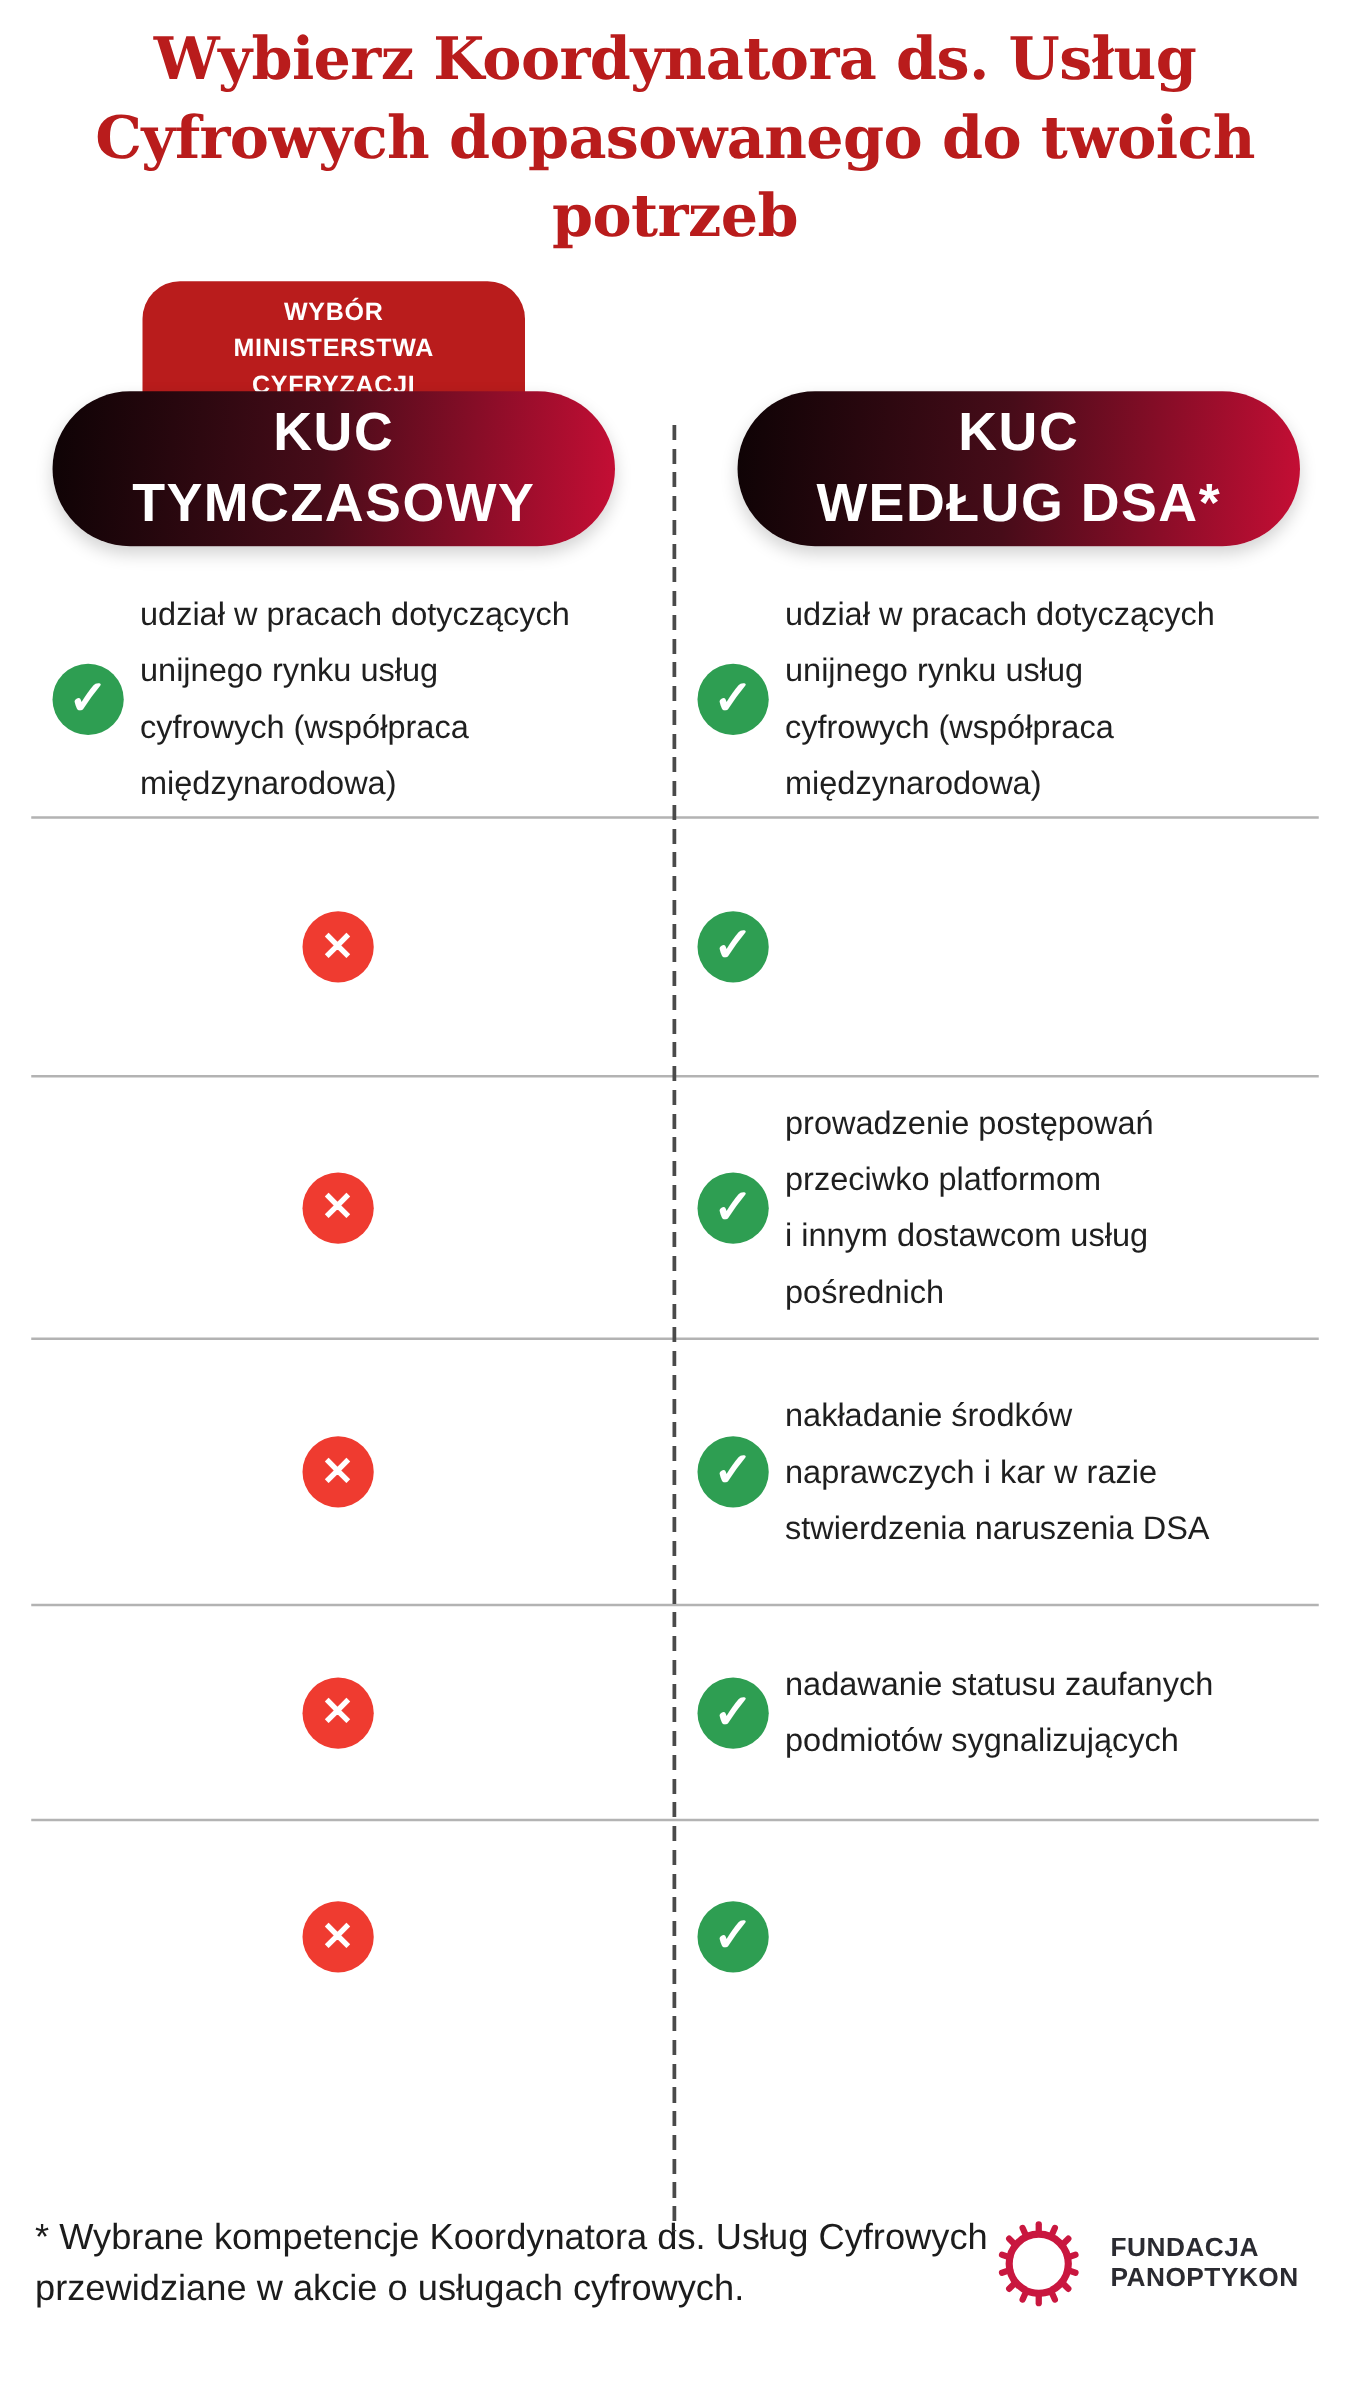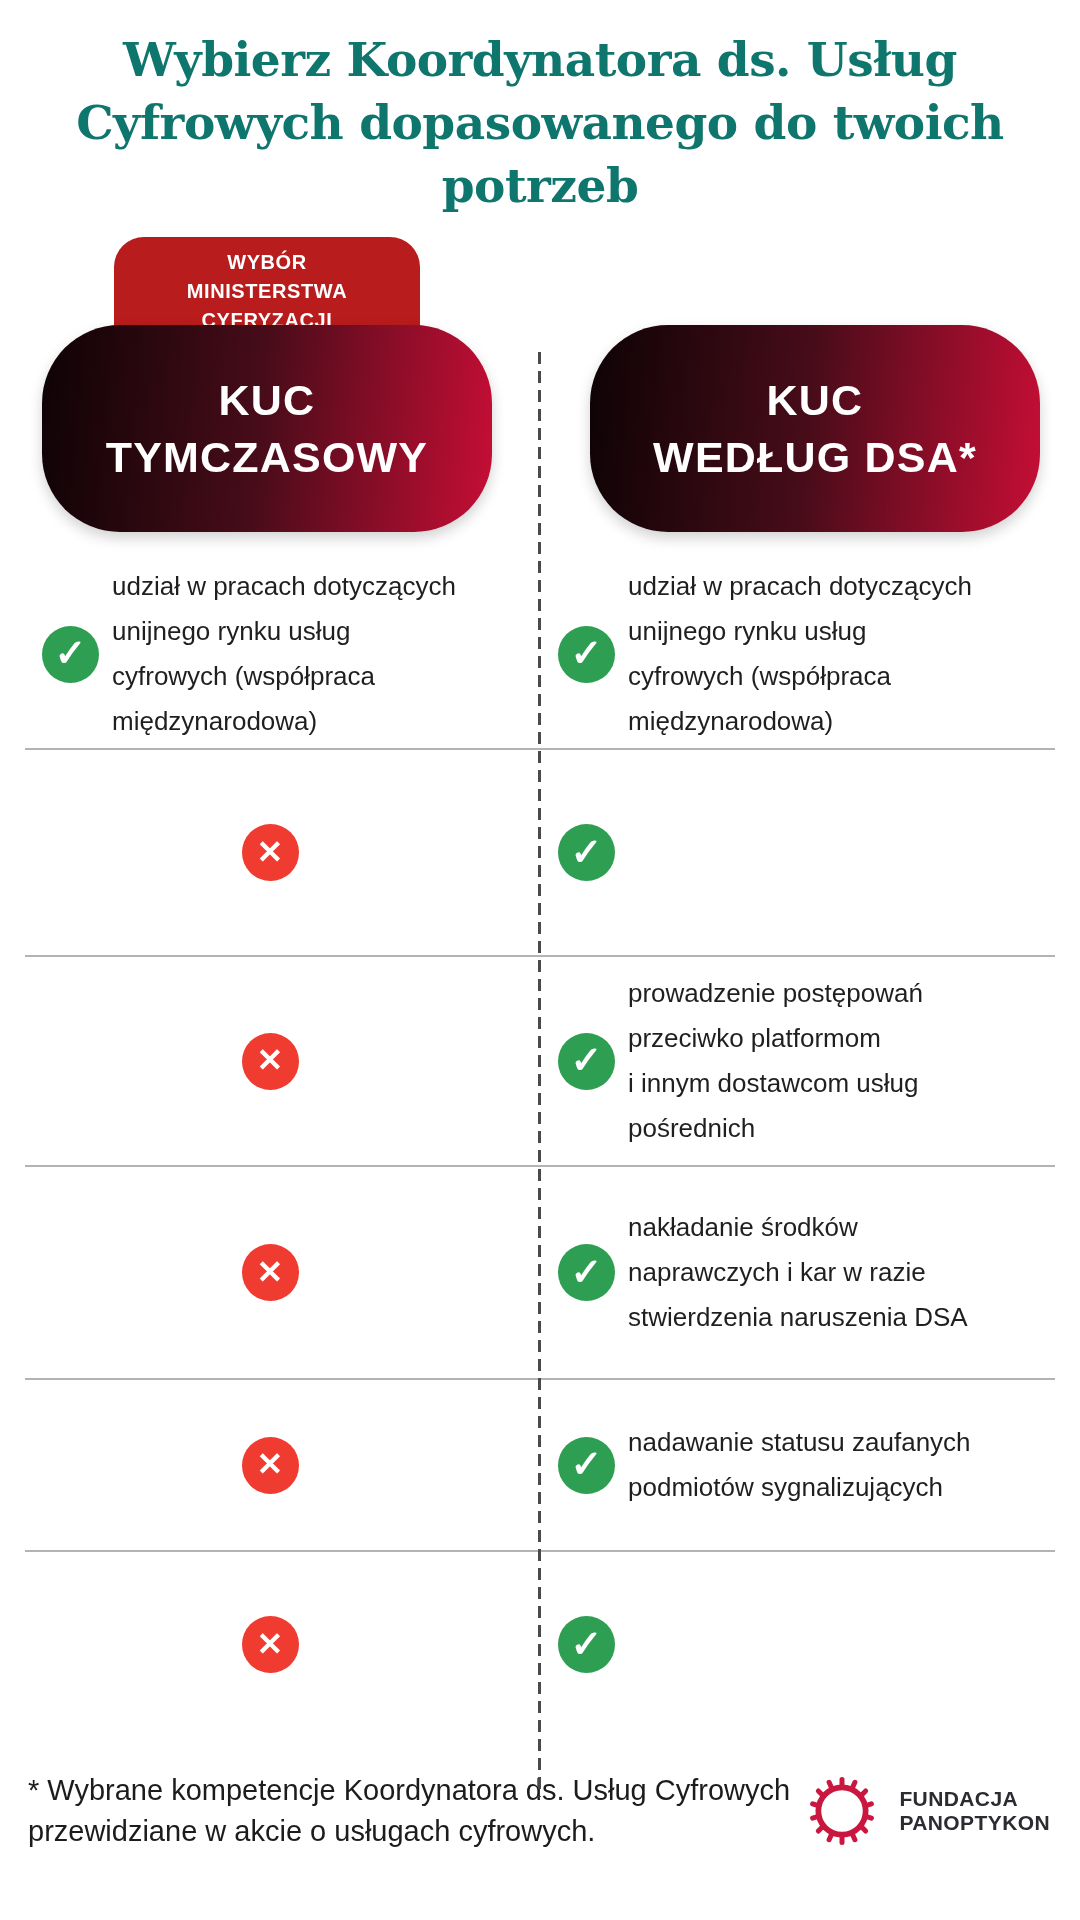--- a/index.html
+++ b/index.html
@@ -8,27 +8,27 @@
     position:relative;
     width:1080px; height:1920px;
     margin:0 auto;
     background:#ffffff;
     font-family:"Liberation Sans", sans-serif;
     color:#1f1f1f;
     overflow:hidden;
   }
   
   .title {
-    padding-top:28px;
+    padding-top:16px;
     text-align:center;
     font-family:"DejaVu Serif", serif;
     font-weight:700;
     font-size:47px;
     line-height:63px;
-    color:#0f766e;
+    color:#b91c1c;
     white-space:pre-line;
     letter-spacing:-0.5px;
   }
   
   .board { position:relative; margin-top:4px; }
   .v-dash {
     position:absolute;
     left:538px; top:27px;
     width:3px; height:1445px;
     background:repeating-linear-gradient(180deg,#4a4a4a 0 12px,transparent 12px 19px);
@@ -56,21 +56,21 @@
     color:#ffffff;
     font-weight:700;
     font-size:20px;
     line-height:29px;
     letter-spacing:0.6px;
     white-space:pre-line;
   }
   .pill {
     position:relative;
     z-index:1;
-    height:207px;
+    height:124px;
     border-radius:78px;
     background:linear-gradient(95deg,#0e0305 0%,#470c19 48%,#c60e35 100%);
     display:flex;
     align-items:center;
     justify-content:center;
     text-align:center;
     color:#ffffff;
     font-weight:700;
     font-size:43px;
     line-height:57px;
@@ -118,21 +118,21 @@
     justify-content:center;
     color:#ffffff;
     font-weight:700;
   }
   .icon.check { background:#2e9e52; font-size:38px; }
   .icon.cross { background:#ef3b30; font-size:32px; }
   .icon .glyph { transform:translateY(-1px); }
   
   .footer {
     position:absolute;
-    left:0; right:0;
+    left:0; right:11px;
     top:1768px;
     display:flex;
     justify-content:space-between;
     align-items:center;
     padding:0 30px 0 28px;
   }
   .footnote {
     font-size:29px;
     line-height:41px;
     color:#1c1c1c;

